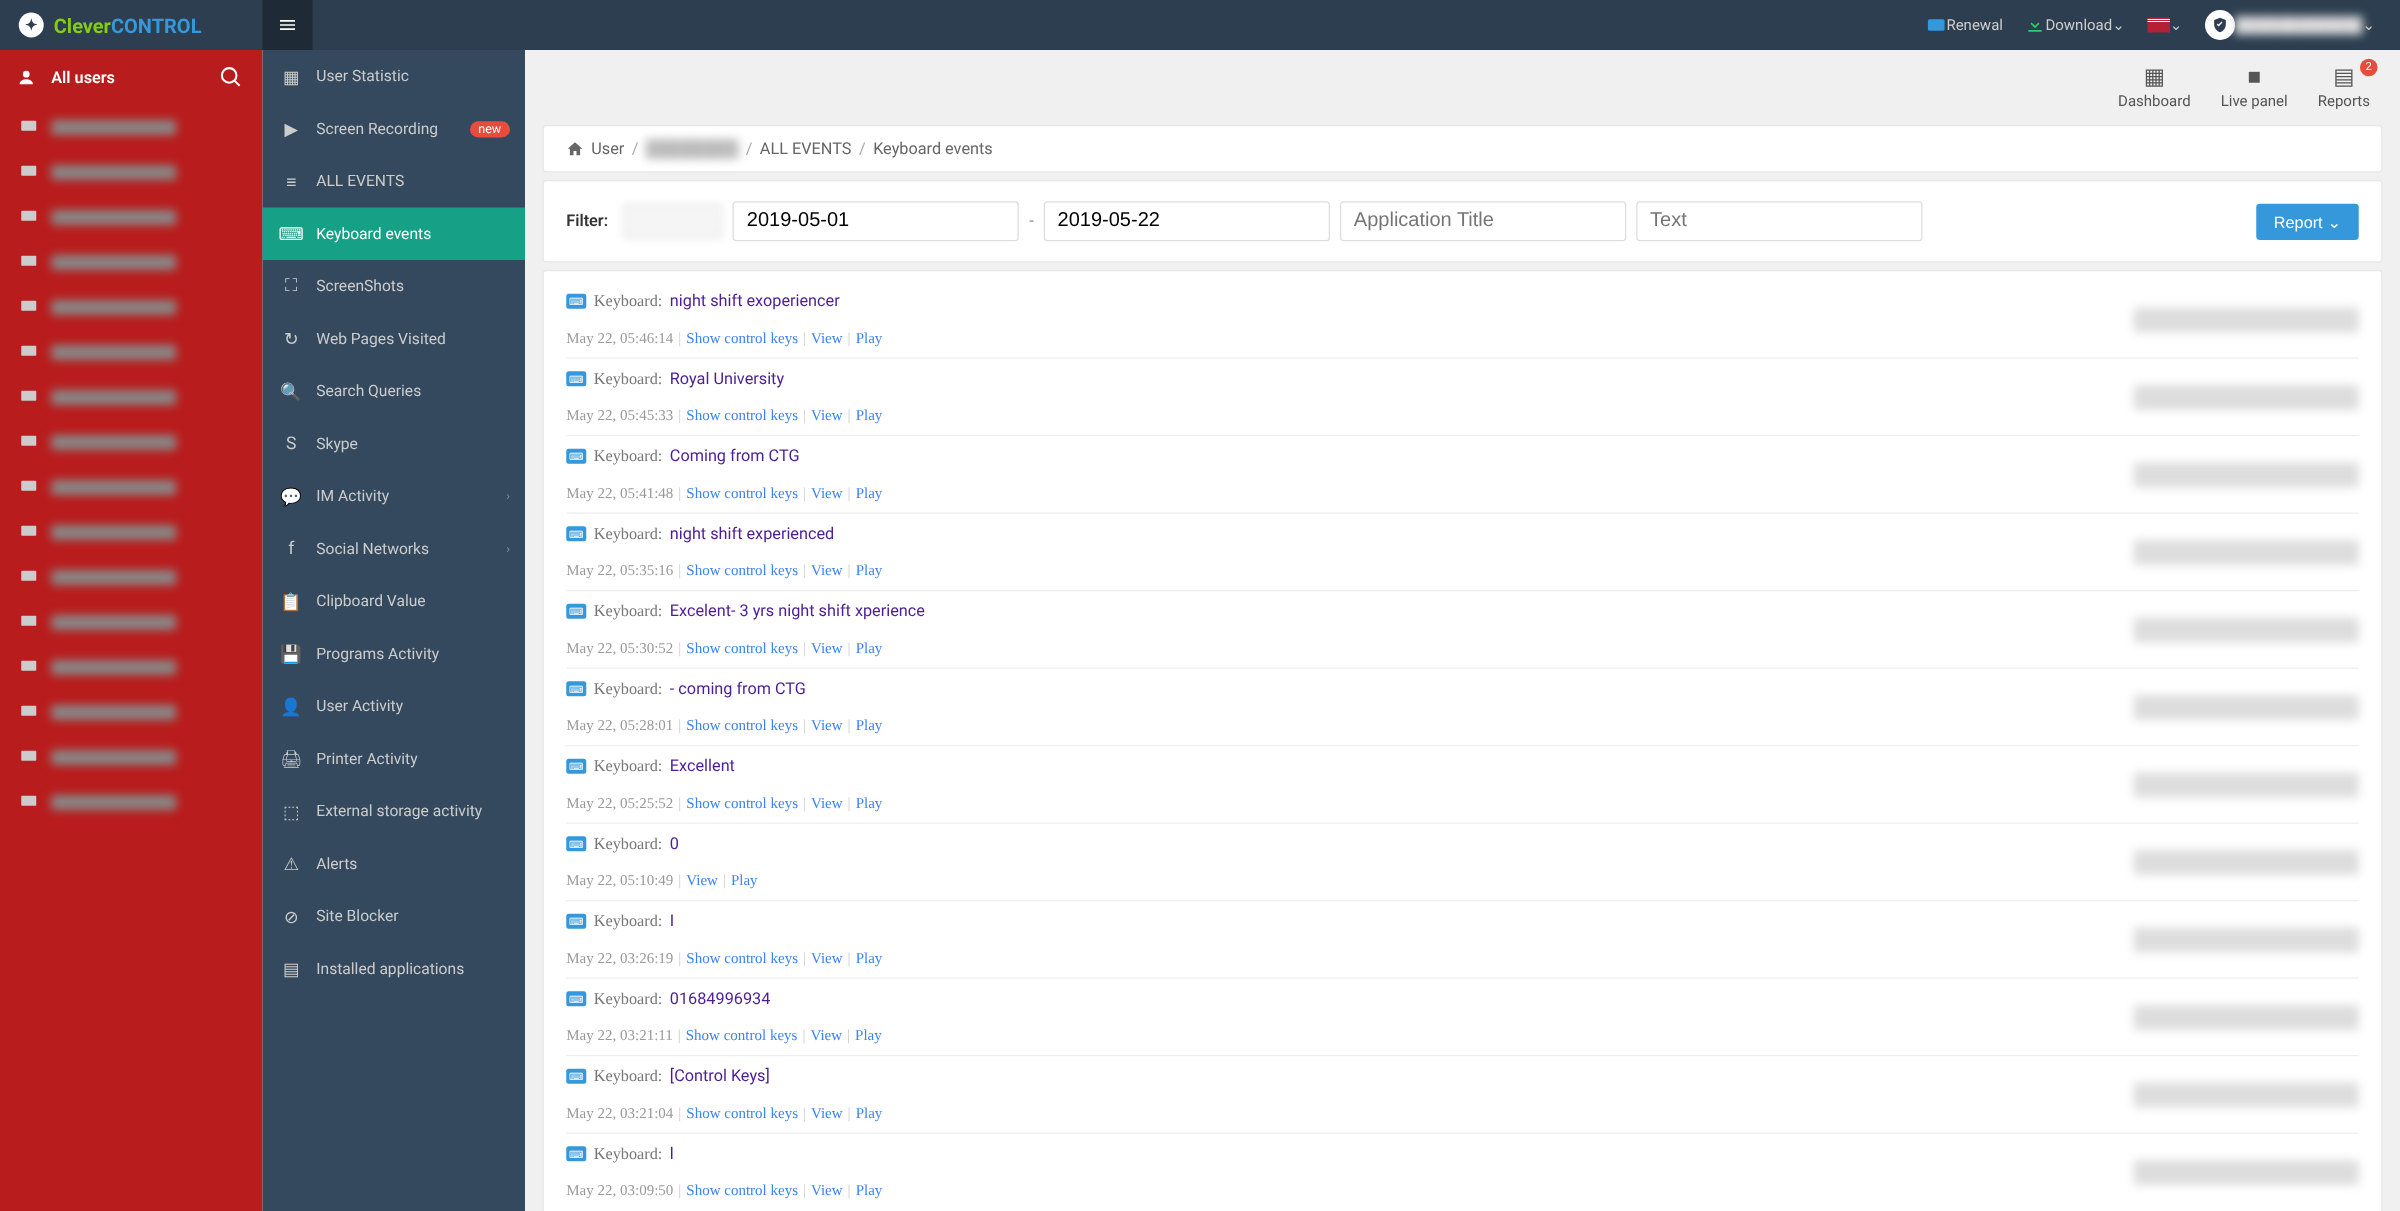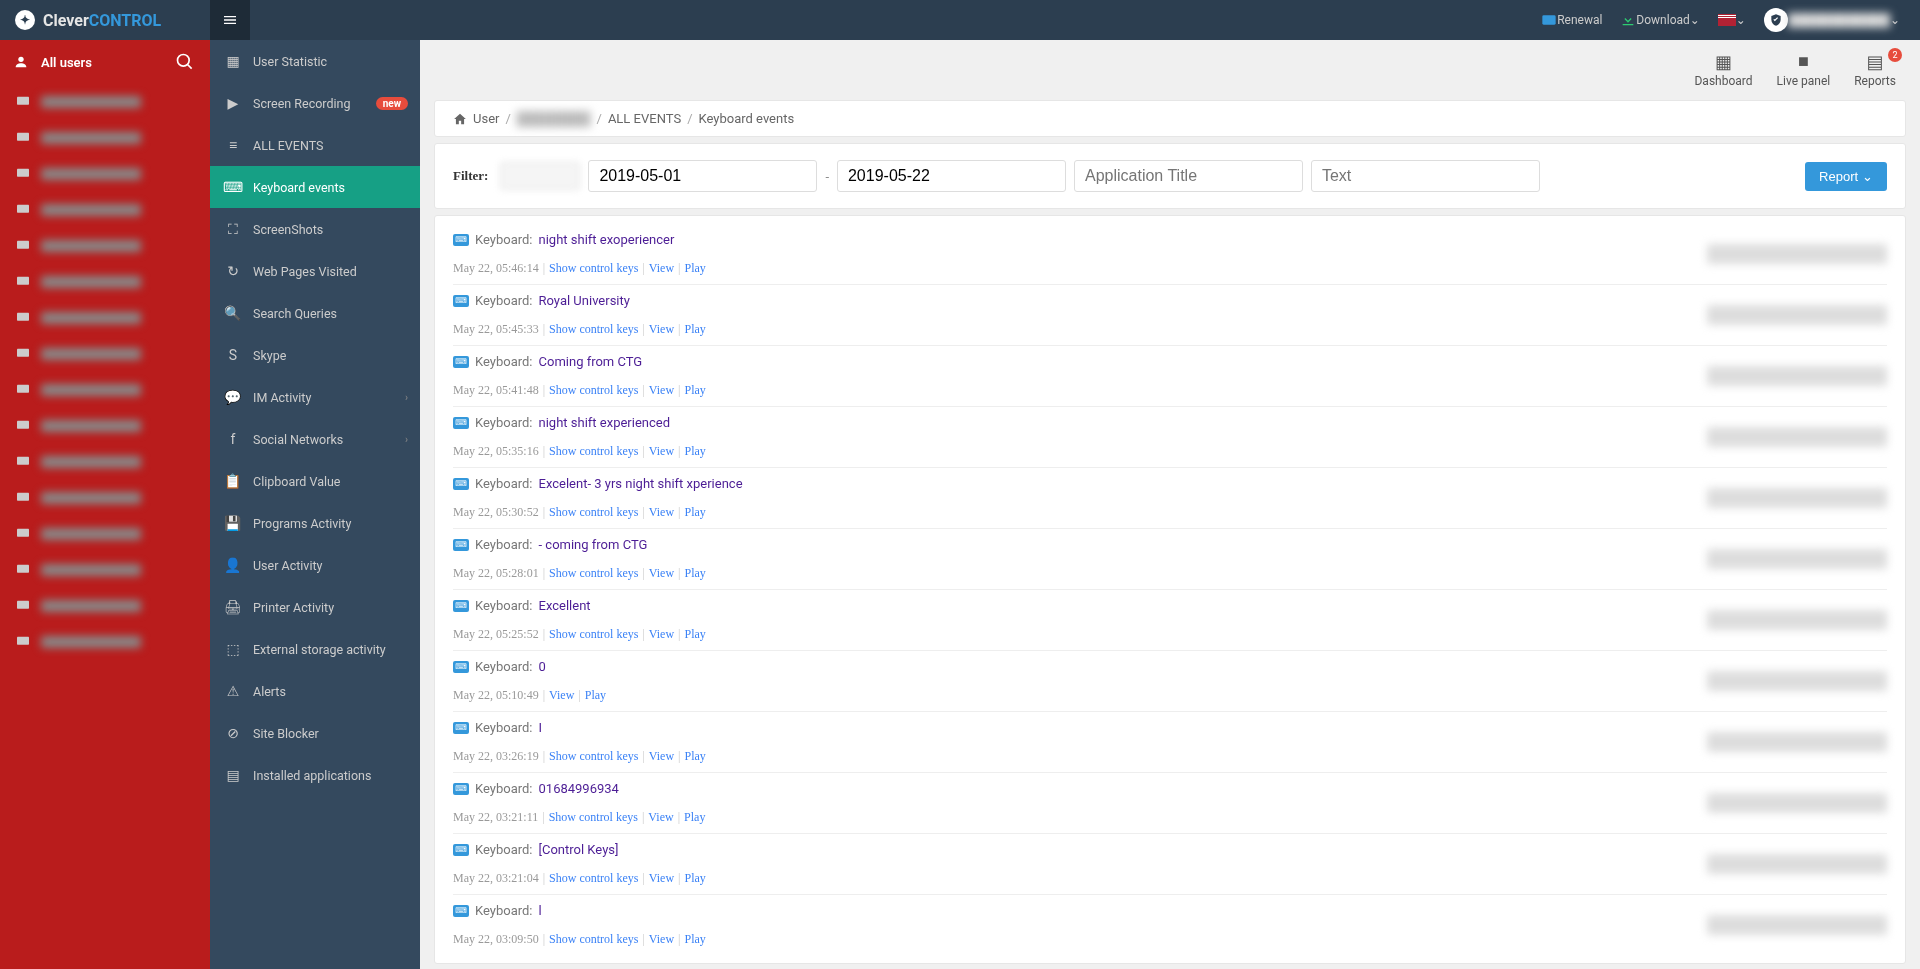--- a/index.html
+++ b/index.html
@@ -2,70 +2,70 @@
 <html><head>
 <meta charset="utf-8">
 <style>
 * { margin: 0; padding: 0; box-sizing: border-box; }
 body { font-family: -apple-system, BlinkMacSystemFont, "Segoe UI", Roboto, Arial, sans-serif; font-size: 13px; background: #f0f0f0; color: #333; }
 
 
 .header { height: 40px; background: #2c3e50; display: flex; align-items: center; color: #fff; }
 .logo { width: 210px; padding: 0 15px; display: flex; align-items: center; font-size: 16px; font-weight: bold; }
 .logo-icon { width: 20px; height: 20px; background: #fff; border-radius: 50%; margin-right: 8px; display: flex; align-items: center; justify-content: center; color: #2c3e50; font-size: 12px; }
-.logo-text1 { color: #e5e5e5; }
+.logo-text1 { color: #84cc16; }
 .logo-text2 { color: #3498db; }
 .hamburger { width: 40px; height: 40px; background: #1e2b37; display: flex; align-items: center; justify-content: center; cursor: pointer; }
 .header-right { margin-left: auto; display: flex; align-items: center; gap: 18px; padding-right: 20px; }
 .header-link { color: #ccc; font-size: 12px; display: flex; align-items: center; gap: 0; cursor: pointer; }
 .header-badge { width: 24px; height: 24px; background: #fff; border-radius: 50%; display: flex; align-items: center; justify-content: center; }
 .flag { width: 18px; height: 12px; background: linear-gradient(to bottom, #b22234 8%, #fff 8%, #fff 16%, #b22234 16%, #b22234 24%, #fff 24%, #fff 32%, #b22234 32%); position: relative; }
 .blur-text { filter: blur(4px); color: #ddd; }
 
 
 .main { display: flex; min-height: calc(100vh - 40px); }
 .sidebar1 { width: 210px; background: #b91c1c; color: #ccc; flex-shrink: 0; }
 .sidebar1-header { display: flex; align-items: center; justify-content: space-between; padding: 12px 15px; font-weight: 600; color: #fff; }
 .sidebar1-item { display: flex; align-items: center; padding: 10px 15px; gap: 10px; cursor: pointer; }
 .blur-box { width: 100px; height: 12px; background: #888; filter: blur(4px); border-radius: 2px; }
 
 .sidebar2 { width: 210px; background: #34495e; color: #ccc; flex-shrink: 0; }
 .sidebar2-item { display: flex; align-items: center; padding: 13px 15px; gap: 12px; cursor: pointer; position: relative; font-size: 12.5px; }
 .sidebar2-item.active { background: #16a085; color: #fff; }
 .sidebar2-icon { width: 16px; height: 16px; display: flex; align-items: center; justify-content: center; font-size: 14px; }
-.badge-new { position: absolute; right: 12px; background: #e74c3c; color: #fff; font-size: 10px; padding: 1px 7px; border-radius: 8px; font-weight: bold; }
+.badge-new { position: absolute; right: 12px; background: #e74c3c; color: #fff; font-size: 10px; padding: 1px 7px; border-radius: 8px; }
 .chevron { position: absolute; right: 12px; font-size: 10px; color: #888; }
 
 
 .content { flex: 1; padding: 0; background: #f0f0f0; min-width: 0; }
 .content-header { display: flex; justify-content: flex-end; align-items: center; padding: 10px 24px 6px; gap: 24px; }
 .nav-tab { text-align: center; cursor: pointer; color: #555; font-size: 12px; position: relative; }
 .nav-tab-icon { font-size: 18px; display: block; margin-bottom: 2px; }
 .nav-badge { position: absolute; top: -3px; right: -6px; background: #e74c3c; color: #fff; font-size: 9px; width: 14px; height: 14px; border-radius: 50%; display: flex; align-items: center; justify-content: center; }
 
 .panel { background: #fff; margin: 6px 14px; border-radius: 3px; border: 1px solid #e6e6e6; }
 .breadcrumb { padding: 10px 18px; font-size: 13px; color: #666; display: flex; align-items: center; gap: 6px; }
 .breadcrumb a { color: #666; text-decoration: none; cursor: pointer; }
 .breadcrumb .sep { color: #aaa; }
 .breadcrumb .blur-crumb { filter: blur(4px); color: #bbb; }
 
 .filter-panel { padding: 16px 18px; display: flex; align-items: center; gap: 8px; }
-.filter-label { font-weight: 600; margin-right: 4px; font-family: Liberation Serif, serif; }
+.filter-label { font-weight: 600; margin-right: 4px; }
 .filter-input { border: 1px solid #ddd; padding: 6px 10px; border-radius: 3px; font-size: 16px; background: #fff; min-width: 130px; }
 .filter-blur { width: 80px; height: 28px; border: 1px solid #ddd; border-radius: 3px; filter: blur(3px); background: #f5f5f5; }
 .dash { color: #888; }
 .report-btn { margin-left: auto; background: #3498db; color: #fff; border: none; padding: 7px 14px; border-radius: 3px; font-size: 13px; cursor: pointer; display: flex; align-items: center; gap: 4px; }
 
 .event-list { padding: 8px 18px; }
 .event-row { padding: 8px 0; border-bottom: 1px solid #eee; display: flex; justify-content: space-between; }
 .event-row:last-child { border-bottom: none; }
 .event-left { flex: 1; }
 .event-title { display: flex; align-items: center; gap: 6px; font-size: 13px; }
 .kb-icon { width: 16px; height: 12px; background: #3498db; border-radius: 2px; display: inline-flex; align-items: center; justify-content: center; color: #fff; font-size: 8px; }
-.kb-label { color: #777; }
+.kb-label { color: #777; font-family: Liberation Serif, serif; }
 .kb-text { color: #4c1d95; }
 .event-sub { font-size: 12px; color: #999; margin-top: 14px; display: flex; align-items: center; gap: 4px; font-family: Liberation Serif, serif; }
 .event-sub .lnk { color: #3b82f6; cursor: pointer; }
 .event-sub .bar { color: #ccc; }
 .event-right { width: 180px; height: 20px; filter: blur(4px); background: #ddd; border-radius: 2px; align-self: center; }
 
 
 .i { width: 16px; height: 16px; fill: currentColor; }
 </style>
 </head>

